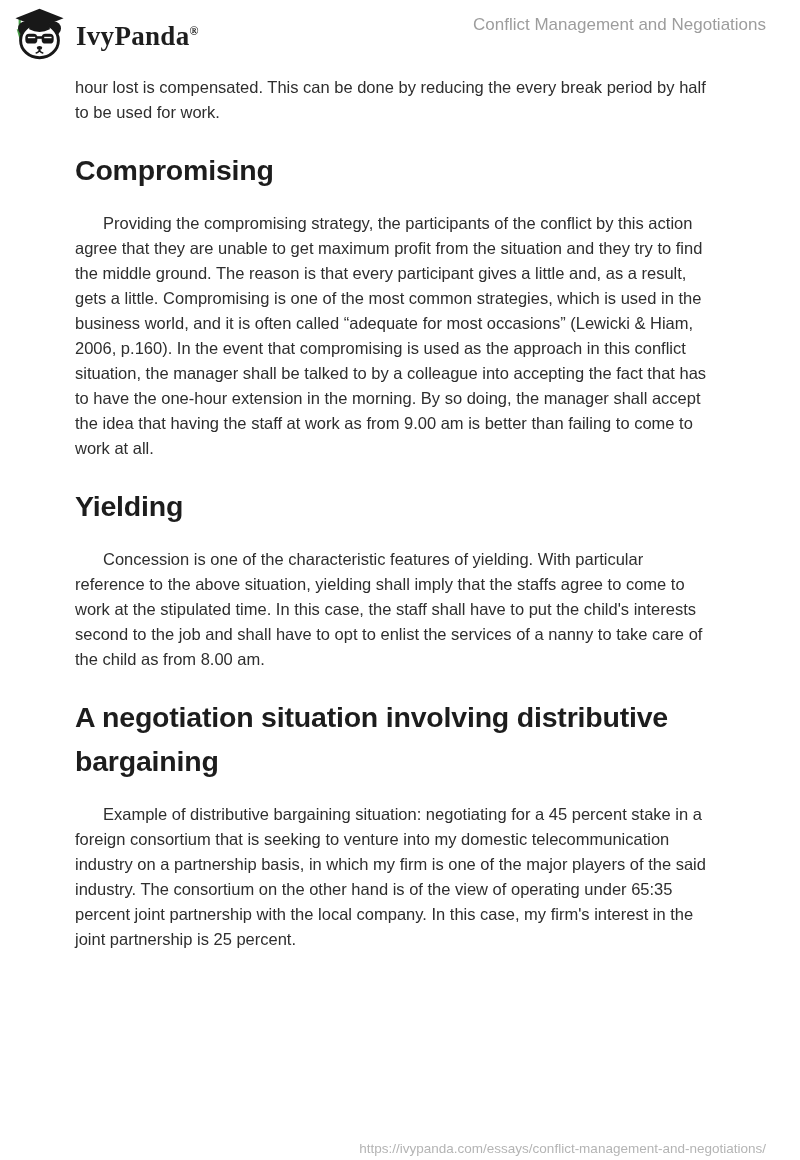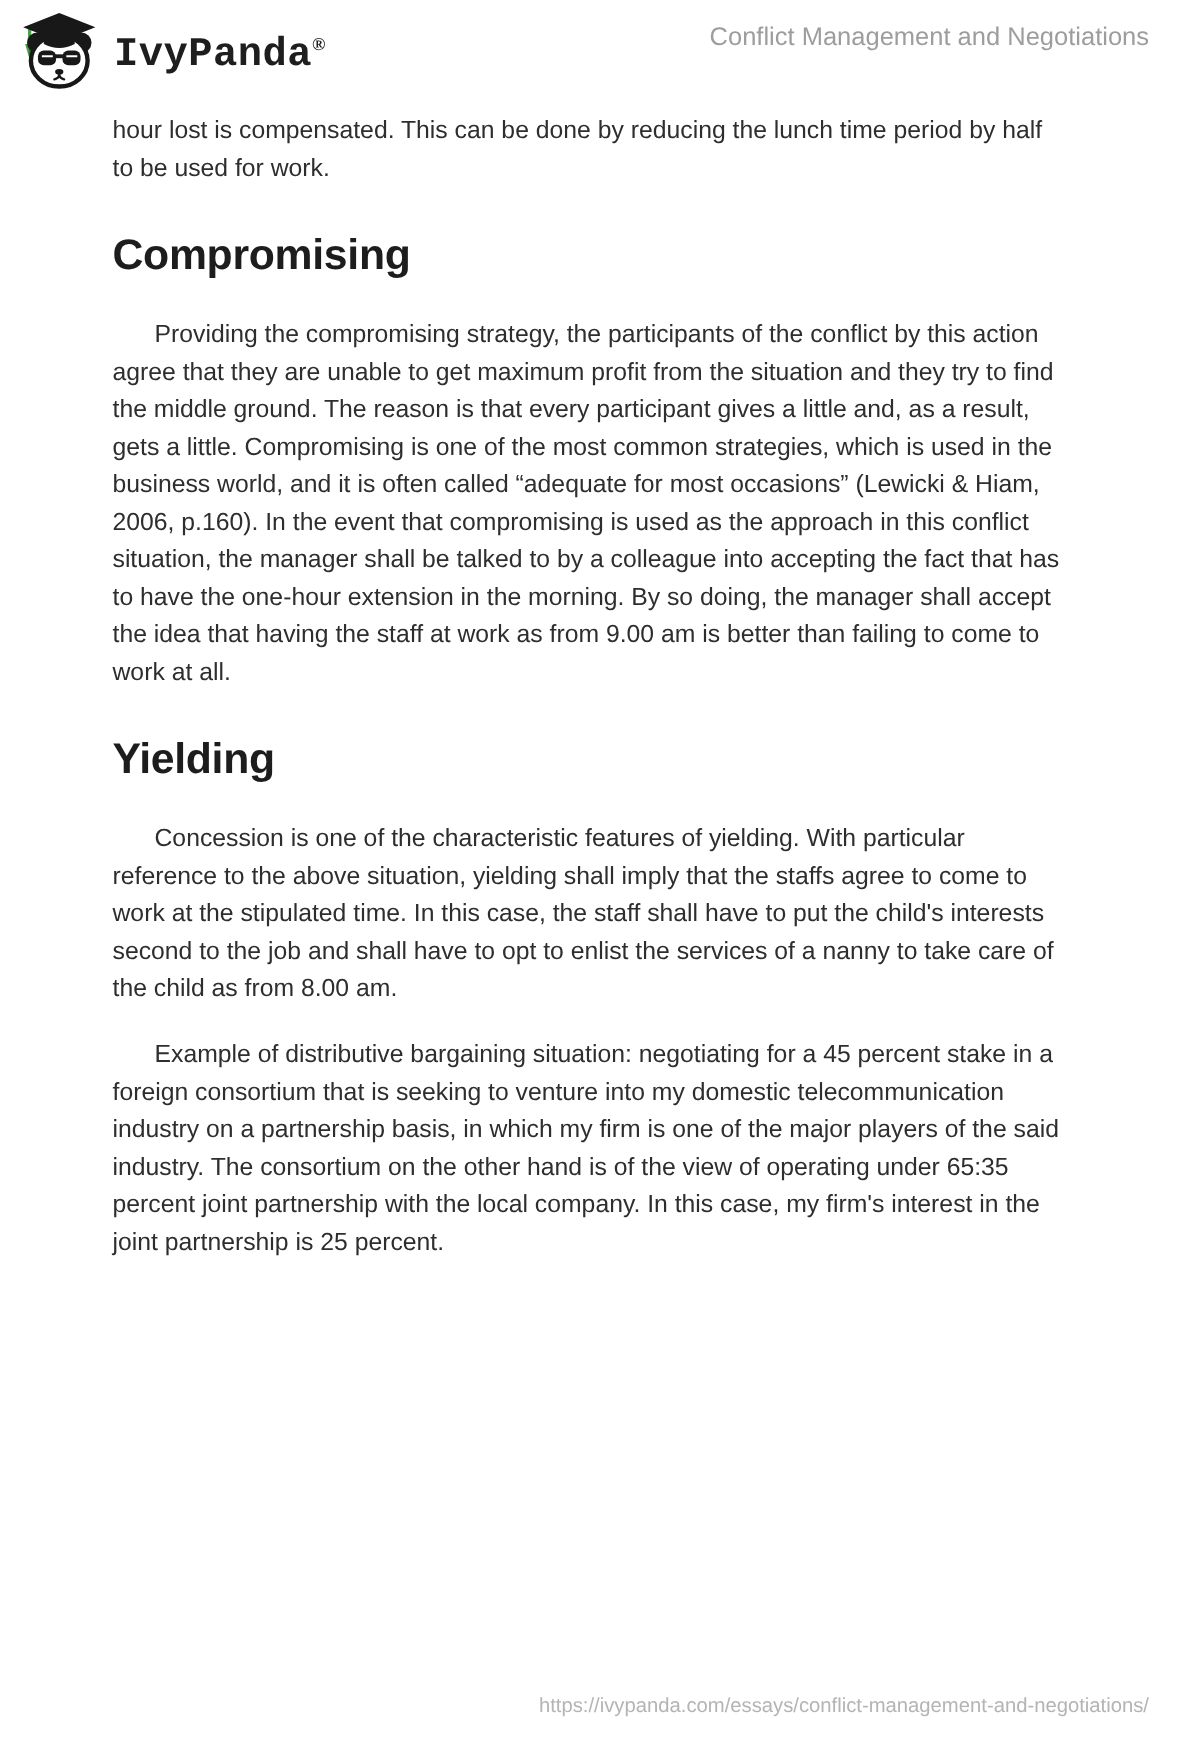--- a/index.html
+++ b/index.html
@@ -24,21 +24,21 @@
     height: 64px;
   }
   .logo {
     display: flex;
     align-items: center;
     gap: 9px;
     text-decoration: none;
     cursor: pointer;
   }
   .logo-text {
-    font-family: Liberation Mono, monospace;
+    font-family: Liberation Serif, serif;
     font-weight: 700;
     font-size: 27px;
     color: #1e1e1e;
     letter-spacing: 0.3px;
   }
   .logo-reg {
     font-family: "Liberation Serif", serif;
     font-weight: 700;
     font-size: 12px;
     color: #1e1e1e;
@@ -64,21 +64,21 @@
     font-weight: 700;
     color: #1d1d1d;
     line-height: 44px;
     letter-spacing: -0.2px;
     margin: 23px 0 19px 0;
   }
   
   .footer-url {
     position: absolute;
     right: 34px;
-    bottom: 16px;
+    bottom: 4px;
     font-size: 13.5px;
     color: #b4b4b4;
     text-decoration: none;
     cursor: pointer;
   }
 </style>
 </head>
 <body>
 
 <div class="page">
@@ -109,29 +109,30 @@
           <ellipse cx="32" cy="47.5" rx="3.2" ry="2.2" fill="#181818"></ellipse>
           <path d="M32 49.5 Q32 52.5 28.2 53.4 M32 49.5 Q32 52.5 35.8 53.4" stroke="#181818" stroke-width="1.8" fill="none" stroke-linecap="round"></path>
         </svg>
       </span>
       <span><span class="logo-text">IvyPanda</span><span class="logo-reg">®</span></span>
     </a>
     <div class="doc-title">Conflict Management and Negotiations</div>
   </header>
 
   <main class="content">
-    <p class="no-indent">hour lost is compensated. This can be done by reducing the lunch time period by half to be used for work.</p>
+    <p class="no-indent">hour lost is compensated. This can be done by reducing the every break period by half to be used for work.</p>
 
     <h2>Compromising</h2>
     <p>Providing the compromising strategy, the participants of the conflict by this action agree that they are unable to get maximum profit from the situation and they try to find the middle ground. The reason is that every participant gives a little and, as a result, gets a little. Compromising is one of the most common strategies, which is used in the business world, and it is often called “adequate for most occasions” (Lewicki &amp; Hiam, 2006, p.160). In the event that compromising is used as the approach in this conflict situation, the manager shall be talked to by a colleague into accepting the fact that has to have the one-hour extension in the morning. By so doing, the manager shall accept the idea that having the staff at work as from 9.00 am is better than failing to come to work at all.</p>
 
     <h2>Yielding</h2>
     <p>Concession is one of the characteristic features of yielding. With particular reference to the above situation, yielding shall imply that the staffs agree to come to work at the stipulated time. In this case, the staff shall have to put the child's interests second to the job and shall have to opt to enlist the services of a nanny to take care of the child as from 8.00 am.</p>
 
 
+    <h2>A negotiation situation involving distributive bargaining</h2>
     <p>Example of distributive bargaining situation: negotiating for a 45 percent stake in a foreign consortium that is seeking to venture into my domestic telecommunication industry on a partnership basis, in which my firm is one of the major players of the said industry. The consortium on the other hand is of the view of operating under 65:35 percent joint partnership with the local company. In this case, my firm's interest in the joint partnership is 25 percent.</p>
   </main>
 
   <footer>
     <a class="footer-url">https://ivypanda.com/essays/conflict-management-and-negotiations/</a>
   </footer>
 
 </div>
 
 </body></html>

